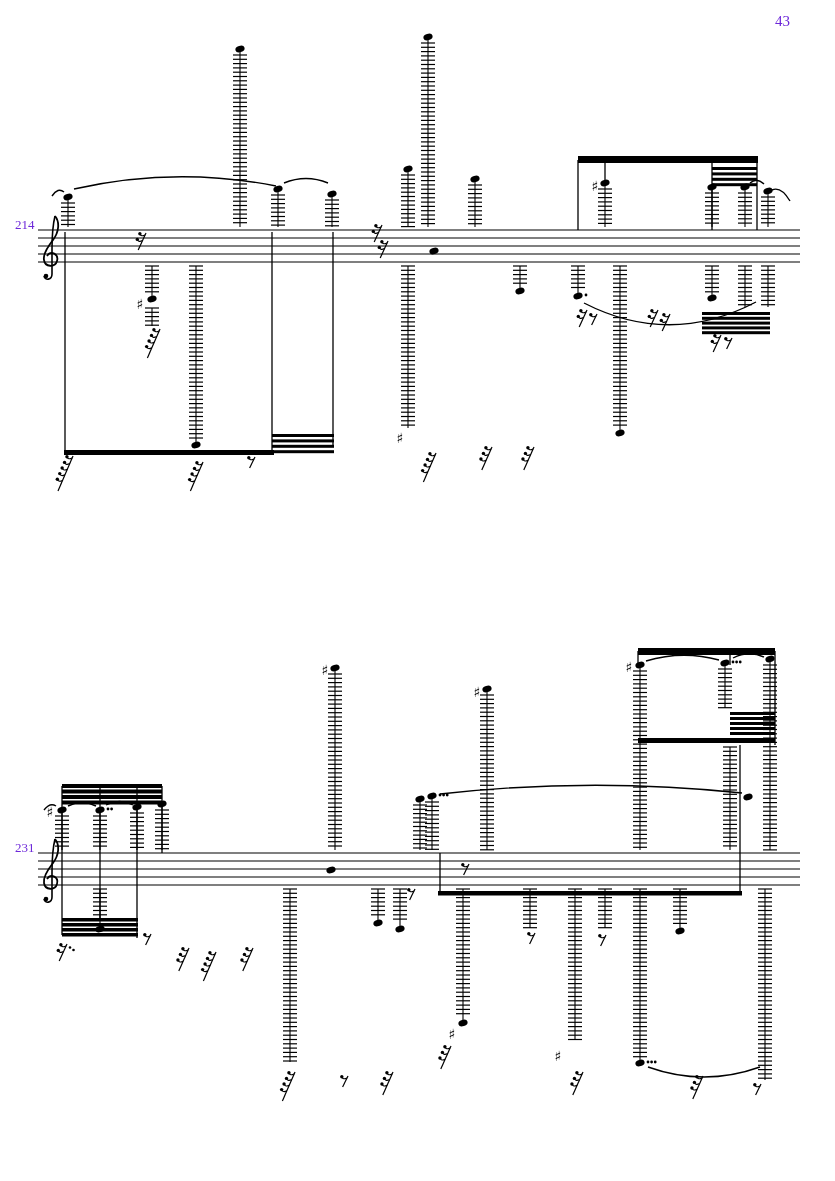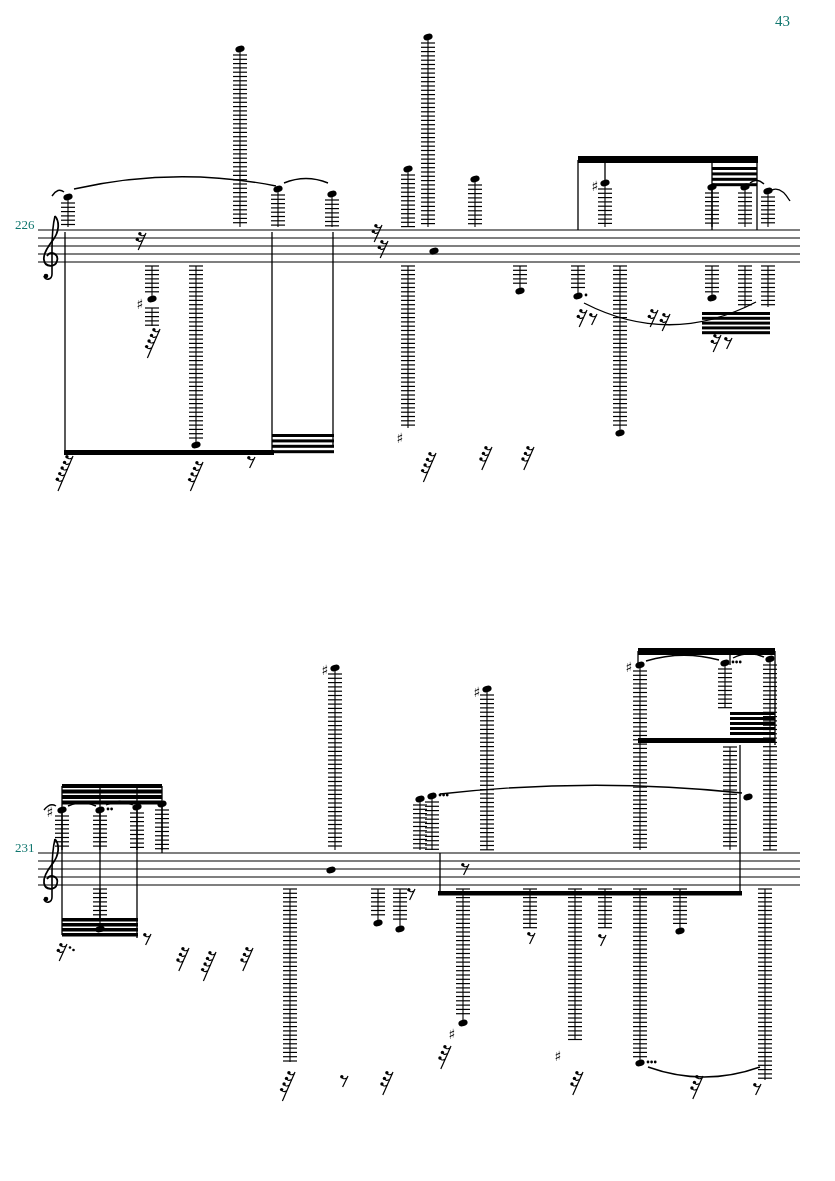--- a/index.html
+++ b/index.html
@@ -1,31 +1,31 @@
 <!DOCTYPE html>
 <html><head>
 <meta charset="utf-8">
 <style>
   html,body{margin:0;padding:0;background:#e8e8e8;}
   .page{
     position:relative;width:835px;height:1181px;background:#ffffff;
-    font-family:"Liberation Serif","DejaVu Serif",serif;color:#0f766e;overflow:hidden;
+    font-family:"Liberation Serif","DejaVu Serif",serif;color:#6d28d9;overflow:hidden;
   }
   .page-number{position:absolute;top:13px;left:775px;font-size:15px;}
   .mnum{position:absolute;font-size:13px;}
   #m135{top:217px;left:15px;}
   #m136{top:840px;left:15px;}
   #score-svg{position:absolute;top:0;left:0;}
 </style>
 </head>
 <body>
 
 <div class="page">
   <div class="page-number">43</div>
-  <div class="mnum" id="m135">226</div>
+  <div class="mnum" id="m135">214</div>
   <div class="mnum" id="m136">231</div>
   <svg id="score-svg" width="835" height="1181" viewBox="0 0 835 1181">
       <g>
         <line x1="38" y1="230" x2="800" y2="230" stroke="#000" stroke-width="1.1"></line>
         <line x1="38" y1="238" x2="800" y2="238" stroke="#000" stroke-width="1.1"></line>
         <line x1="38" y1="246" x2="800" y2="246" stroke="#000" stroke-width="1.1"></line>
         <line x1="38" y1="254" x2="800" y2="254" stroke="#000" stroke-width="1.1"></line>
         <line x1="38" y1="262" x2="800" y2="262" stroke="#000" stroke-width="1.1"></line>
         <g>
           <path d="M 55 216 C 60 222 59 232 53 240 C 46 249 43 255 44 260 C 45 267 55 268 57 261 C 59 254 51 250 47 256" fill="none" stroke="#000" stroke-width="1.8"></path>

